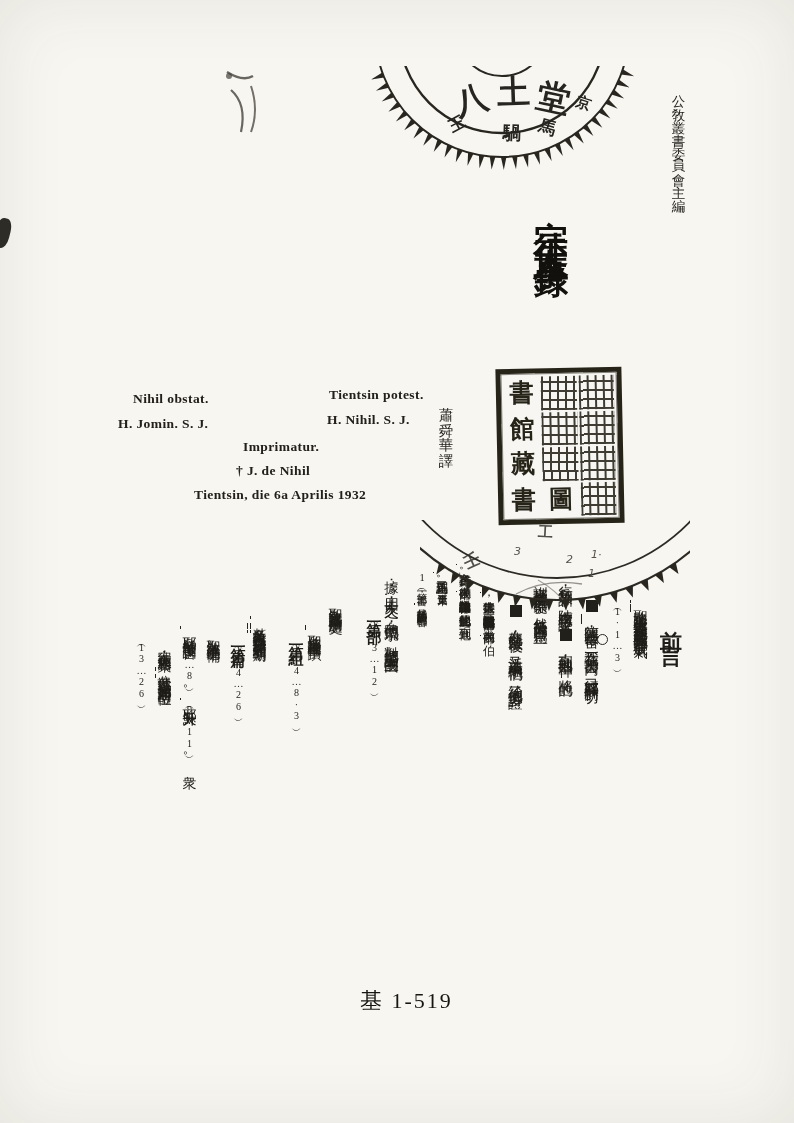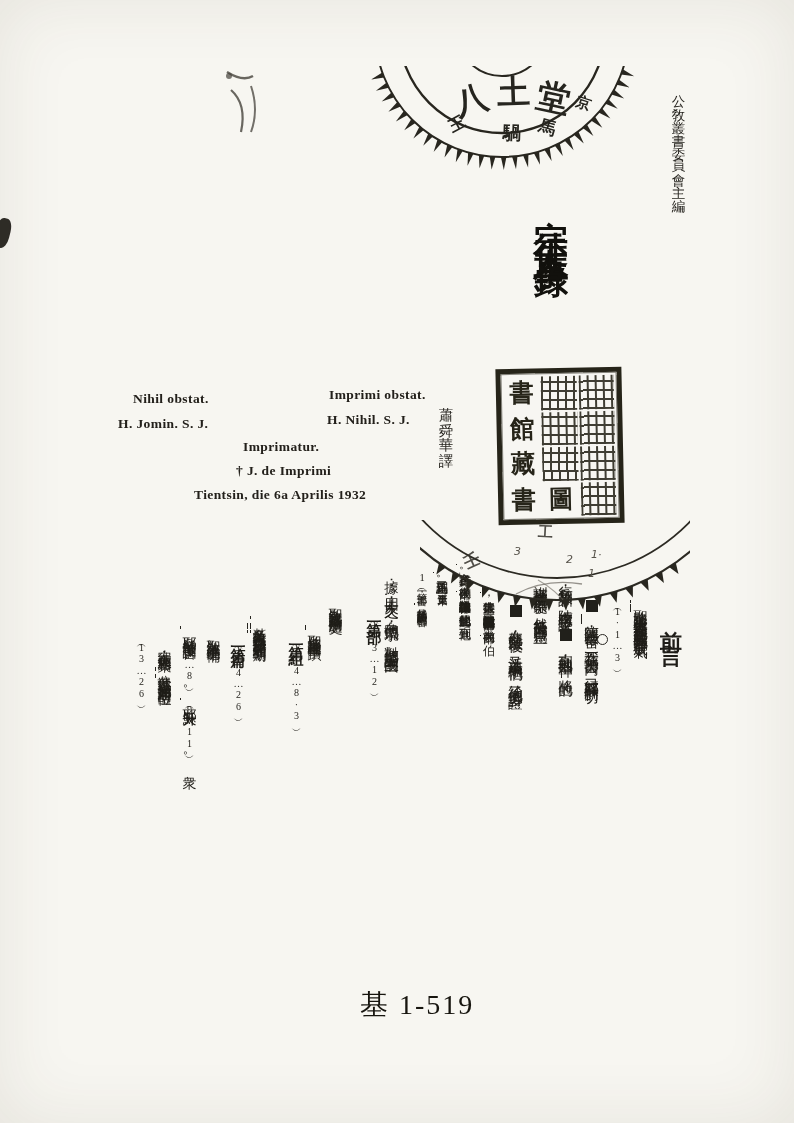--- a/index.html
+++ b/index.html
@@ -22,21 +22,21 @@
   .m-uu{border-left:4px double #26241f;padding-left:1.5px;}
   .m-sq{display:inline-block;width:12px;height:12px;background:#21201b;margin:2px 1px;}
   
   #publisher{position:absolute;left:669px;top:84px;writing-mode:vertical-rl;text-orientation:upright;
         font-size:13.5px;letter-spacing:13px;color:#201e19;z-index:2;}
   #title{position:absolute;left:526px;top:192px;writing-mode:vertical-rl;text-orientation:upright;
         font-size:35px;font-weight:700;letter-spacing:11px;color:#12110d;z-index:2;}
   #translator{position:absolute;left:436px;top:396px;writing-mode:vertical-rl;text-orientation:upright;
         font-size:14.5px;letter-spacing:15px;color:#201e19;z-index:2;}
   .latin-line{position:absolute;font-weight:700;color:#23201b;font-size:13.5px;letter-spacing:.4px;z-index:2;}
-  #page-label{position:absolute;left:360px;top:986px;font-size:28px;color:#17150f;letter-spacing:2px;z-index:2;}
+  #page-label{position:absolute;left:360px;top:986px;font-size:22px;color:#17150f;letter-spacing:2px;z-index:2;}
   
   .stamp-ch{position:absolute;color:#26251f;font-weight:700;z-index:1;line-height:1;}
   svg.stampart{position:absolute;z-index:1;}
   #stamp-frag{z-index:3;}
   .pencil{position:absolute;font-family:"DejaVu Sans",sans-serif;font-style:italic;color:#56524a;z-index:4;line-height:1;}
   .frag-glyph{position:absolute;color:#33312b;font-weight:700;z-index:3;opacity:.85;line-height:1;}
   .fnref{position:absolute;width:9px;height:9px;border:1.2px solid #2a2823;border-radius:50%;z-index:3;}
   
   #seal{position:absolute;left:497px;top:368px;width:126px;height:156px;border:5px solid #262419;
         transform:rotate(-1.2deg);z-index:1;box-shadow:inset 0 0 0 1px rgba(38,36,25,.55);
@@ -107,24 +107,24 @@
   </svg>
   <div class="edge-blob"></div>
 
   <div id="publisher">公敎叢書委員會主編</div>
   <div id="title">宗徒大事錄</div>
   <div id="translator">蕭舜華譯</div>
 
   <div>
     <span class="latin-line" style="left:133px;top:391px">Nihil obstat.</span>
     <span class="latin-line" style="left:118px;top:416px">H. Jomin. S. J.</span>
-    <span class="latin-line" style="left:329px;top:387px">Imprimi obstat.</span>
+    <span class="latin-line" style="left:329px;top:387px">Tientsin potest.</span>
     <span class="latin-line" style="left:327px;top:412px">H. Nihil. S. J.</span>
     <span class="latin-line" style="left:243px;top:439px">Imprimatur.</span>
-    <span class="latin-line" style="left:236px;top:463px">† J. de Imprimi</span>
+    <span class="latin-line" style="left:236px;top:463px">† J. de Nihil</span>
     <span class="latin-line" style="left:194px;top:487px">Tientsin, die 6a Aprilis 1932</span>
   </div>
 
   <div id="seal">
     <div id="seal-cols">
         <div class="seal-col">
           <div class="seal-cell seal-pattern"></div>
           <div class="seal-cell seal-pattern"></div>
           <div class="seal-cell seal-pattern"></div>
           <div class="seal-cell seal-pattern"></div>

